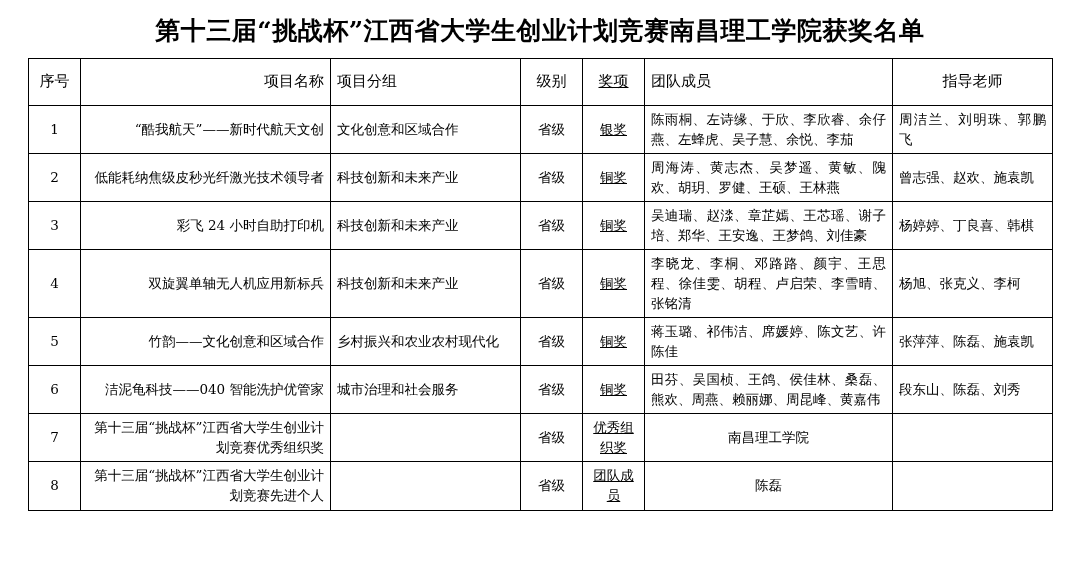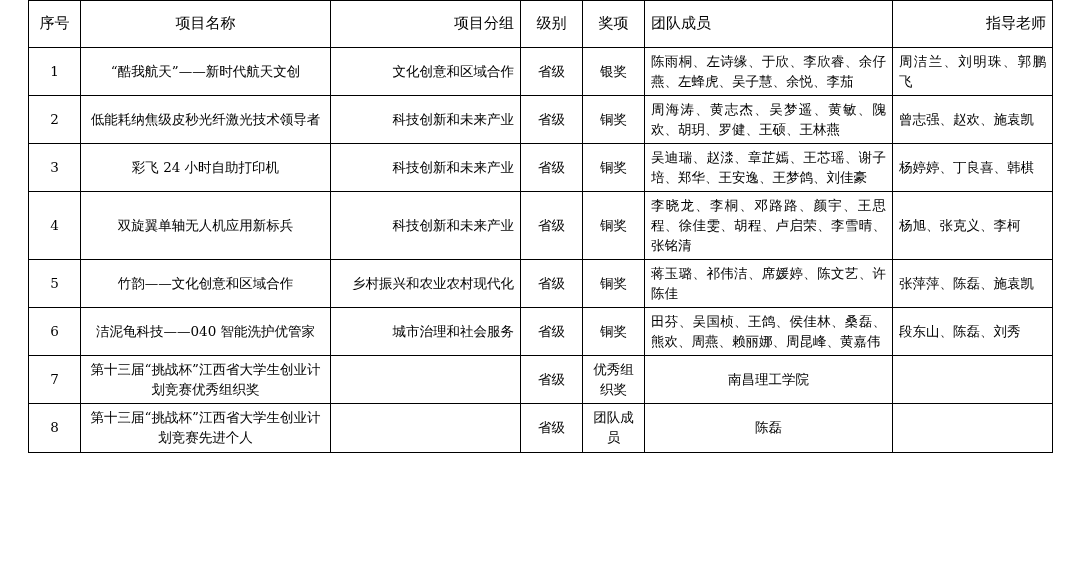--- a/index.html
+++ b/index.html
@@ -49,24 +49,24 @@
     font-weight: normal;
   }
   thead td {
     text-align: center;
     font-weight: bold;
     font-size: 15px;
     height: 38px;
     font-family: "DejaVu Serif", "Liberation Serif", serif;
   }
   .c-seq   { width: 52px;  text-align: center; }
-  .c-name  { width: 250px; text-align: center; }
-  .c-group { width: 190px; text-align: right; }
+  .c-name  { width: 250px; text-align: right; }
+  .c-group { width: 190px; text-align: left; }
   .c-level { width: 62px;  text-align: center; }
-  .c-award { width: 62px;  text-align: center; }
+  .c-award { width: 62px;  text-align: center; text-decoration: underline; }
   .c-team  { width: 230px; text-align: left; }
   .c-teacher { width: 140px; text-align: left; }
 
   tbody td {
     font-family: "DejaVu Serif", "Liberation Serif", serif;
     font-size: 13.5px;
   }
   tbody td.c-team, tbody td.c-teacher {
     text-align: justify;
     text-align-last: left;
@@ -74,41 +74,42 @@
   tbody tr.short-row td.c-team {
     text-align: center;
     text-align-last: center;
   }
 </style>
 </head>
 <body>
 
 <div class="page">
 
+  <div class="doc-title">第十三届“挑战杯”江西省大学生创业计划竞赛南昌理工学院获奖名单</div>
 
   <div class="table-wrap">
     <table class="award-table">
       <colgroup>
         <col style="width:52px">
         <col style="width:250px">
         <col style="width:190px">
         <col style="width:62px">
         <col style="width:62px">
         <col style="width:248px">
         <col style="width:160px">
       </colgroup>
       <thead>
         <tr>
           <td class="c-seq">序号</td>
           <td class="c-name">项目名称</td>
           <td class="c-group">项目分组</td>
           <td class="c-level">级别</td>
           <td class="c-award">奖项</td>
           <td class="c-team" style="">团队成员</td>
-          <td class="c-teacher" style="text-align:right">指导老师</td>
+          <td class="c-teacher" style="text-align:center">指导老师</td>
         </tr>
       </thead>
       <tbody>
         <tr>
           <td class="c-seq">1</td>
           <td class="c-name">“酷我航天”——新时代航天文创</td>
           <td class="c-group">文化创意和区域合作</td>
           <td class="c-level">省级</td>
           <td class="c-award">银奖</td>
           <td class="c-team">陈雨桐、左诗缘、于欣、李欣睿、余仔燕、左蜂虎、吴子慧、余悦、李茄</td>

